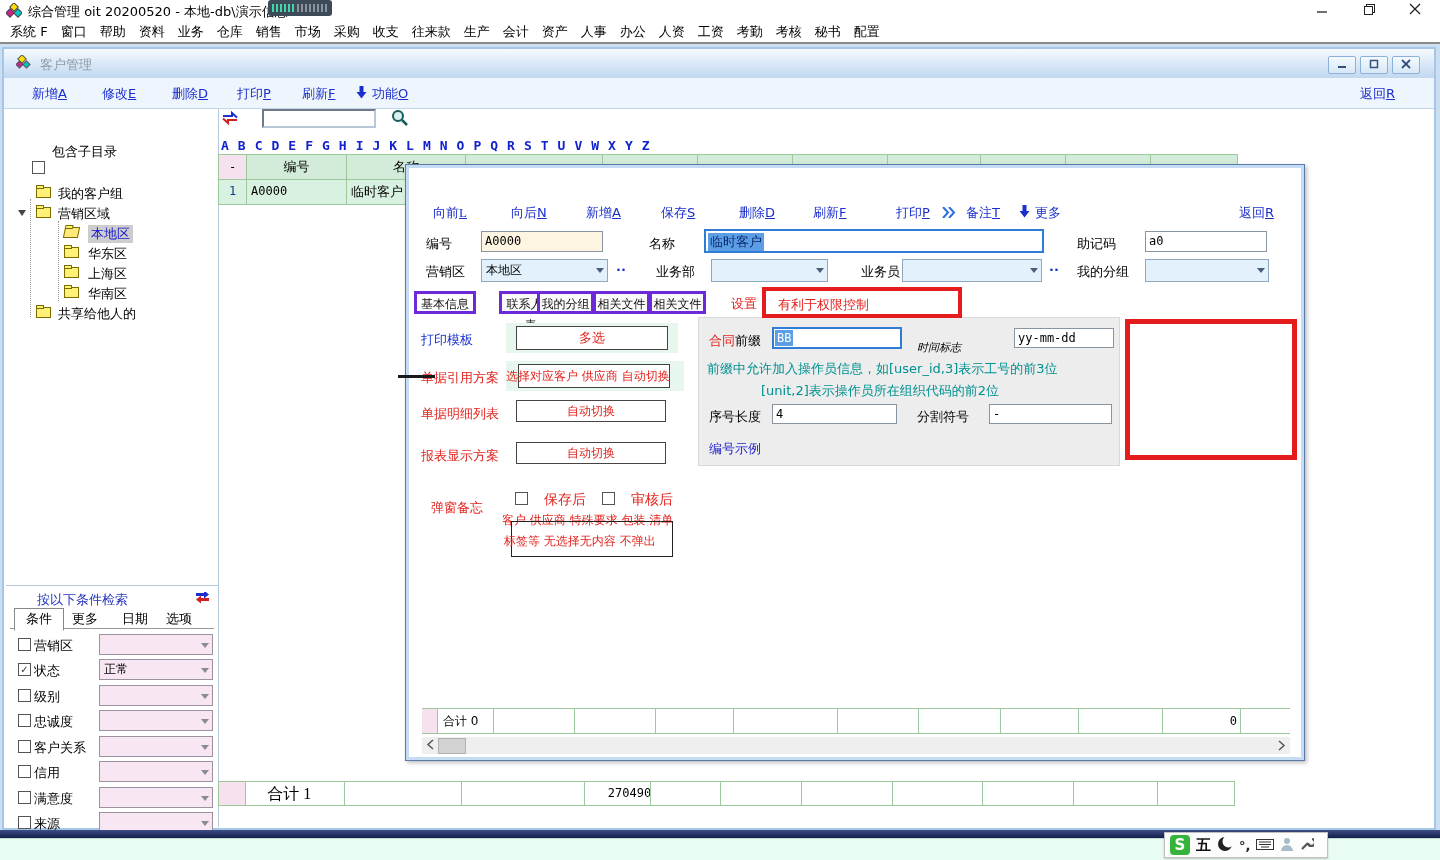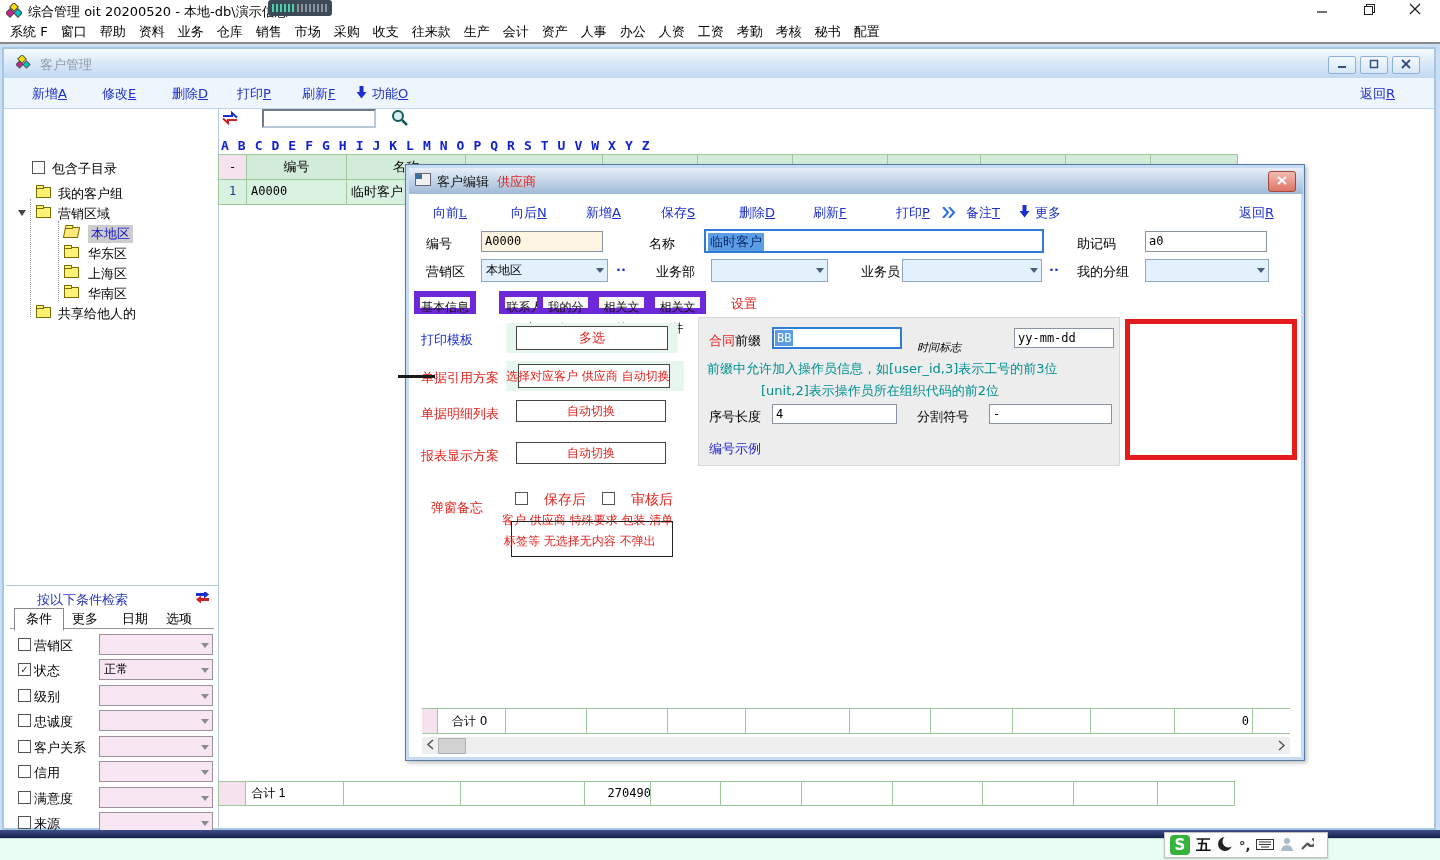--- a/index.html
+++ b/index.html
@@ -20,21 +20,21 @@
   .chev{position:absolute;right:3px;top:8px;width:0;height:0;border-left:4px solid transparent;
         border-right:4px solid transparent;border-top:5px solid #49607a;}
   .pcombo{background:#f8e7f3;border:1px solid #9a92a0;}
   .pcombo .chev{border-top-color:#8a8a96;}
   .lbl{position:absolute;font-size:13px;white-space:nowrap;}
   .cellrow{position:absolute;display:flex;box-sizing:border-box;}
   .cell{height:100%;border-right:1px solid #9cc89c;box-sizing:border-box;
         font:12px/23px "DejaVu Sans Mono",monospace;overflow:hidden;white-space:nowrap;}
   .greenh{background:#d3ecd9;}
   .pinkc{background:#f6e2ee;text-align:center;}
-  .dtab{position:absolute;top:126px;height:23px;box-sizing:border-box;border:6px solid #6d28d9;
+  .dtab{position:absolute;top:126px;height:23px;box-sizing:border-box;border:3px solid #6d28d9;
         background:#fafafa;font-size:12px;text-align:center;line-height:21px;color:#111;}
   .boxval{position:absolute;border:1px solid #444;background:#fff;box-sizing:border-box;
           text-align:center;font-size:13px;color:#e2241f;}
   .mint{position:absolute;background:#e7f7ee;}
   .folder{position:absolute;width:15px;height:11px;background:#fff176;border:1px solid #7a6c00;box-sizing:border-box;}
   .folder:before{content:"";position:absolute;top:-3px;left:-1px;width:6px;height:2px;
                  background:#fff176;border:1px solid #7a6c00;}
   .treelbl{position:absolute;font-size:13px;white-space:nowrap;}
   .dotv{position:absolute;border-left:1px dotted #9a9a9a;width:0;}
   .winbtn{position:absolute;width:26px;height:16px;border:1px solid #8cb0d8;border-radius:2px;
@@ -131,21 +131,21 @@
       <span class="tbi" style="left:298px;top:7px;"><span>刷新</span><span class="hk">F</span></span>
       <span class="a" style="left:352px;top:8px;"><svg width="11" height="13">
             <path d="M3.5 0 h4 v6 h3 l-5 6.5 -5 -6.5 h3 z" fill="#1b2fcd"></path>
           </svg></span>
       <span class="tbi" style="left:368px;top:7px;"><span>功能</span><span class="hk">O</span></span>
       <span class="tbi" style="left:1356px;top:7px;"><span>返回</span><span class="hk">R</span></span>
     </div>
 
     <div class="a" style="left:2px;top:60px;width:212px;height:718px;background:#fff;border-right:1px solid #b4c8dc;">
       <span class="cb" style="left:26px;top:52px;"></span>
-      <span class="lbl" style="left:46px;top:51px;">包含子目录</span>
+      <span class="lbl" style="left:46px;top:34px;">包含子目录</span>
 
       <div class="dotv" style="left:24px;top:90px;height:118px;"></div>
       <div class="dotv" style="left:52px;top:112px;height:80px;"></div>
 
       <span class="folder" style="left:30px;top:78px;"></span>
       <span class="treelbl" style="left:52px;top:76px;">我的客户组</span>
 
       <span class="a" style="left:12px;top:101px;width:0;height:0;border-left:4px solid transparent;border-right:4px solid transparent;border-top:6px solid #444;"></span>
       <span class="folder" style="left:30px;top:98px;"></span>
       <span class="treelbl" style="left:52px;top:96px;">营销区域</span>
@@ -284,51 +284,35 @@
     <div class="cell" style="width:95px;background:#d9f1e0;"></div>
     <div class="cell" style="width:95px;background:#d9f1e0;"></div>
     <div class="cell" style="width:93px;background:#d9f1e0;"></div>
     <div class="cell" style="width:85px;background:#d9f1e0;"></div>
     <div class="cell" style="width:85px;background:#d9f1e0;"></div>
     <div class="cell" style="width:86px;background:#d9f1e0;border-right:none;"></div>
   </div>
 
   <div class="cellrow" style="left:218px;top:781px;width:1017px;height:25px;border:1px solid #9cc89c;">
     <div class="cell pinkc" style="width:28px;"></div>
-    <div class="cell" style="width:100px;padding-left:5px;font-family:Liberation Sans, sans-serif;font-size:12px;">合计 1</div>
+    <div class="cell" style="width:100px;padding-left:21px;font-family:Liberation Serif, serif;font-size:16px;">合计 1</div>
     <div class="cell" style="width:120px;"></div>
     <div class="cell" style="width:126px;"></div>
     <div class="cell" style="width:44px;text-align:right;padding-right:3px;margin-left:23px;">270490</div>
     <div class="cell" style="width:72px;"></div>
     <div class="cell" style="width:83px;"></div>
     <div class="cell" style="width:93px;"></div>
     <div class="cell" style="width:92px;"></div>
     <div class="cell" style="width:93px;"></div>
     <div class="cell" style="width:86px;"></div>
     <div class="cell" style="width:78px;border-right:none;"></div>
   </div>
 
   <div class="a" style="left:405px;top:164px;width:900px;height:597px;background:#fff;border:1px solid #5a7ba8;box-sizing:border-box;box-shadow:inset 0 0 0 3px #c6dcf4, 2px 2px 4px rgba(0,0,0,.25);z-index:50;">
 
-    <div class="a" style="left:3px;top:3px;width:894px;height:26px;background:linear-gradient(#e7eff9,#9fb9d6);">
-      <span class="a" style="left:6px;top:5px;">
-        <svg width="16" height="14">
-            <rect x="0.5" y="0.5" width="15" height="12" fill="#f0f0f0" stroke="#667"></rect>
-            <rect x="1" y="1" width="6" height="5" fill="#3a6ea5"></rect>
-          </svg>
-      </span>
-      <span class="a" style="left:28px;top:5px;font-size:13px;color:#111;">客户编辑</span>
-      <span class="a" style="left:88px;top:5px;font-size:13px;color:#e2241f;">供应商</span>
-      <span class="a" style="left:859px;top:3px;width:26px;height:19px;background:linear-gradient(#f3bcb4,#dd7466);border:1px solid #a04838;border-radius:3px;text-align:center;">
-        <svg width="10" height="9" style="margin-top:4px;">
-            <line x1="1" y1="1" x2="9" y2="8" stroke="#fff" stroke-width="2"></line>
-            <line x1="9" y1="1" x2="1" y2="8" stroke="#fff" stroke-width="2"></line>
-          </svg>
-      </span>
-    </div>
 
     <span class="tbi" style="left:27px;top:39px;font-family:Liberation Serif, serif;"><span>向前</span><span class="hk">L</span></span>
     <span class="tbi" style="left:105px;top:39px;"><span>向后</span><span class="hk">N</span></span>
     <span class="tbi" style="left:180px;top:39px;"><span>新增</span><span class="hk">A</span></span>
     <span class="tbi" style="left:255px;top:39px;"><span>保存</span><span class="hk">S</span></span>
     <span class="tbi" style="left:333px;top:39px;"><span>删除</span><span class="hk">D</span></span>
     <span class="tbi" style="left:407px;top:39px;"><span>刷新</span><span class="hk">F</span></span>
     <span class="tbi" style="left:490px;top:39px;"><span>打印</span><span class="hk">P</span></span>
     <span class="a" style="left:536px;top:41px;"><svg width="14" height="11">
           <path d="M1 0 l5 5.5 -5 5.5 M7 0 l5 5.5 -5 5.5" fill="none" stroke="#2a6fe0" stroke-width="2"></path>
@@ -365,20 +349,23 @@
     <div class="combo" style="left:739px;top:94px;width:124px;height:23px;">
         <span class="chev"></span>
       </div>
 
     <div class="dtab" style="left:8px;width:62px;background:#fff;">基本信息</div>
     <div class="dtab" style="left:69px;width:63px;margin-left:24px;">联系人列表</div>
     <div class="dtab" style="left:131px;width:57px;">我的分组</div>
     <div class="dtab" style="left:187px;width:57px;">相关文件</div>
     <div class="dtab" style="left:243px;width:57px;">相关文件</div>
     <span class="a red" style="left:325px;top:130px;font-size:13px;">设置</span>
+    <div class="a" style="left:356px;top:122px;width:200px;height:31px;border:4px solid #e51c1c;box-sizing:border-box;z-index:5;">
+      <span class="a red" style="left:12px;top:5px;font-size:13px;white-space:nowrap;">有利于权限控制</span>
+    </div>
 
     <span class="a blue lbl" style="left:15px;top:166px;">打印模板</span>
     <div class="mint" style="left:100px;top:158px;width:172px;height:30px;"></div>
     <div class="boxval" style="left:110px;top:161px;width:152px;height:24px;line-height:22px;">多选</div>
 
     <span class="a red lbl" style="left:15px;top:204px;">单据引用方案</span>
     <div class="mint" style="left:100px;top:196px;width:178px;height:30px;"></div>
     <div class="boxval" style="left:112px;top:199px;width:152px;height:24px;"></div>
     <span class="a red" style="left:100px;top:203px;font-size:12px;white-space:nowrap;">选择对应客户 供应商 自动切换</span>
 
@@ -410,21 +397,21 @@
       <div class="input" style="left:73px;top:86px;width:125px;height:20px;">4</div>
       <span class="a" style="left:218px;top:90px;font-size:13px;">分割符号</span>
       <div class="input" style="left:290px;top:86px;width:123px;height:20px;">-</div>
       <span class="a" style="left:10px;top:122px;font-size:13px;color:#2222cc;">编号示例</span>
     </div>
 
     <div class="a" style="left:719px;top:154px;width:172px;height:141px;border:5px solid #e51c1c;box-sizing:border-box;background:#fff;"></div>
 
     <div class="cellrow" style="left:16px;top:543px;width:868px;height:26px;border-top:1px solid #9cc89c;border-bottom:1px solid #9cc89c;">
       <div class="cell pinkc" style="width:16px;"></div>
-      <div class="cell" style="width:68px;padding-left:14px;font-family:'DejaVu Sans',sans-serif;font-size:12px;line-height:24px;">合计 0</div>
+      <div class="cell" style="width:56px;padding-left:5px;font-family:'DejaVu Sans',sans-serif;font-size:12px;line-height:24px;">合计 0</div>
       <div class="cell" style="width:81px;"></div>
       <div class="cell" style="width:81px;"></div>
       <div class="cell" style="width:78px;"></div>
       <div class="cell" style="width:104px;"></div>
       <div class="cell" style="width:81px;"></div>
       <div class="cell" style="width:82px;"></div>
       <div class="cell" style="width:78px;"></div>
       <div class="cell" style="width:84px;"></div>
       <div class="cell" style="width:78px;text-align:right;padding-right:3px;line-height:24px;">0</div>
       <div class="cell" style="width:27px;border-right:none;"></div>

